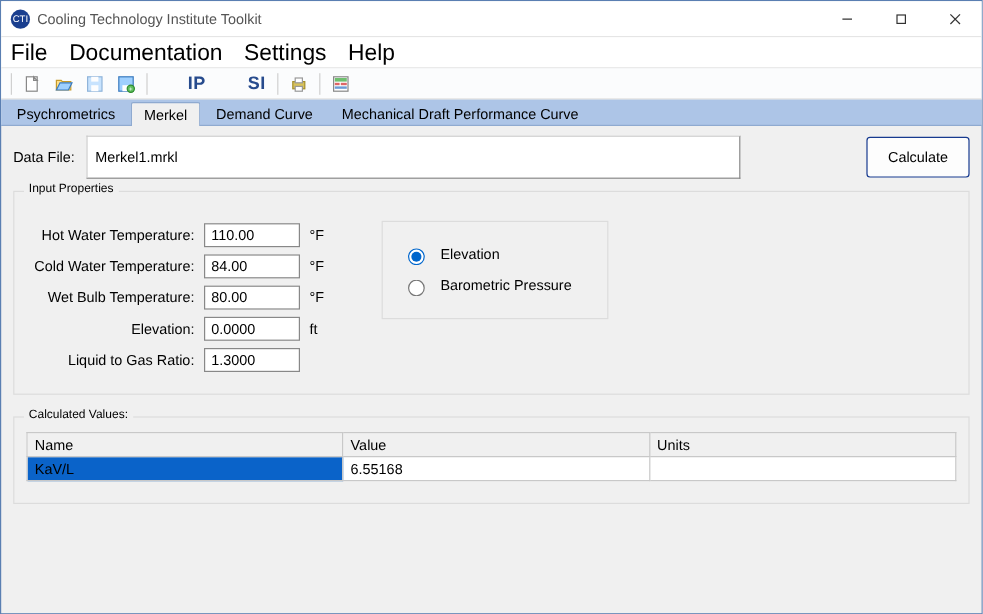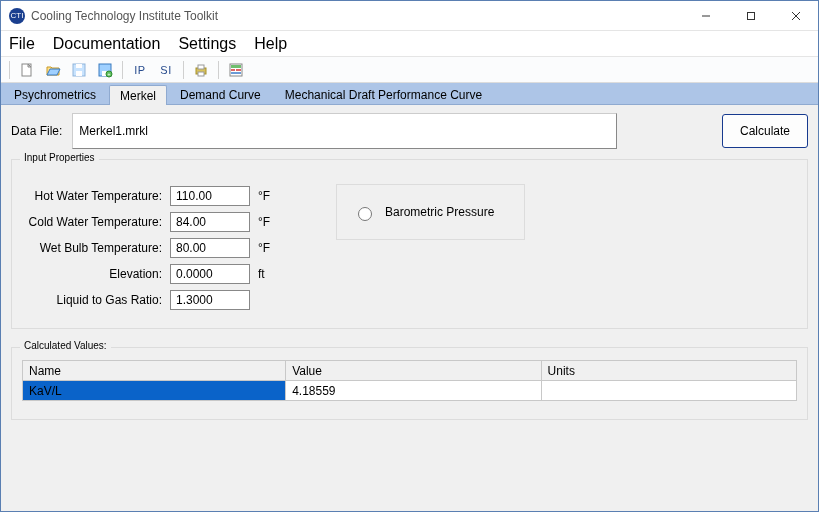--- a/index.html
+++ b/index.html
@@ -45,24 +45,24 @@
     width: 45px;
     display: flex; align-items: center; justify-content: center;
     color: #555;
   }
   .titlebar .winbtn svg { width: 10px; height: 10px; }
   
   .menubar {
     height: 26px;
     background: #fff;
     display: flex;
-    align-items: center;
+    align-items: flex-end;
     padding: 0 8px;
     gap: 18px;
-    font-size: 16px;
+    font-size: 19px;
     border-bottom: 1px solid #e5e5e5;
   }
   .menubar .menuitem { cursor: default; }
   
   .toolbar {
     height: 26px;
     background: #fbfcfd;
     border-bottom: 1px solid #dcdcdc;
     display: flex;
     align-items: center;
@@ -74,24 +74,25 @@
   }
   .toolbar .tbtn {
     width: 22px; height: 22px;
     display: flex; align-items:center; justify-content:center;
     border: 1px solid transparent;
     border-radius: 2px;
   }
   .toolbar .tbtn svg { width: 16px; height: 16px; }
   .toolbar .tbtn.inactive { opacity: .55; }
   .toolbar .ip-si {
-    font-weight: normal;
-    font-size: 11px;
+    font-weight: bold;
+    font-size: 15px;
     color: #274b8d;
     letter-spacing: .5px;
+    margin-left: 24px;
   }
   
   .tabstrip {
     height: 22px;
     background: #adc5e7;
     border-bottom: 1px solid #8faad0;
     display: flex;
     align-items: flex-end;
     padding: 0 2px;
   }
@@ -156,21 +157,21 @@
   }
   .groupbox .legend {
     position: absolute;
     top: -8px; left: 8px;
     background: #f0f0f0;
     padding: 0 4px;
     font-size: 10px;
   }
   .input-grid {
     display: flex;
-    gap: 48px;
+    gap: 30px;
   }
   .fields-col {
     display: grid;
     grid-template-columns: 140px 80px 30px;
     row-gap: 6px;
     column-gap: 8px;
     align-items: center;
     margin-top: 14px;
   }
   .fields-col .flabel { text-align: right; }
@@ -344,20 +345,24 @@
           <input value="0.0000" style="">
           <span class="unit">ft</span>
 
           <span class="flabel">Liquid to Gas Ratio:</span>
           <input value="1.3000" style="">
           <span class="unit"></span>
         </div>
 
         <div class="radio-panel">
           <label class="radio-row">
+            <input type="radio" name="altmode" checked="" style="">
+            <span>Elevation</span>
+          </label>
+          <label class="radio-row">
             <input type="radio" name="altmode" style="">
             <span>Barometric Pressure</span>
           </label>
         </div>
       </div>
     </div>
 
     <div class="groupbox calc-group">
       <div class="legend">Calculated Values:</div>
       <table class="grid">
@@ -369,21 +374,21 @@
         <thead>
           <tr>
             <th>Name</th>
             <th>Value</th>
             <th>Units</th>
           </tr>
         </thead>
         <tbody>
           <tr class="selected">
             <td class="first">KaV/L</td>
-            <td>4.18559</td>
+            <td>6.55168</td>
             <td></td>
           </tr>
         </tbody>
       </table>
     </div>
 
   </div>
 </div>
 
 </body></html>

